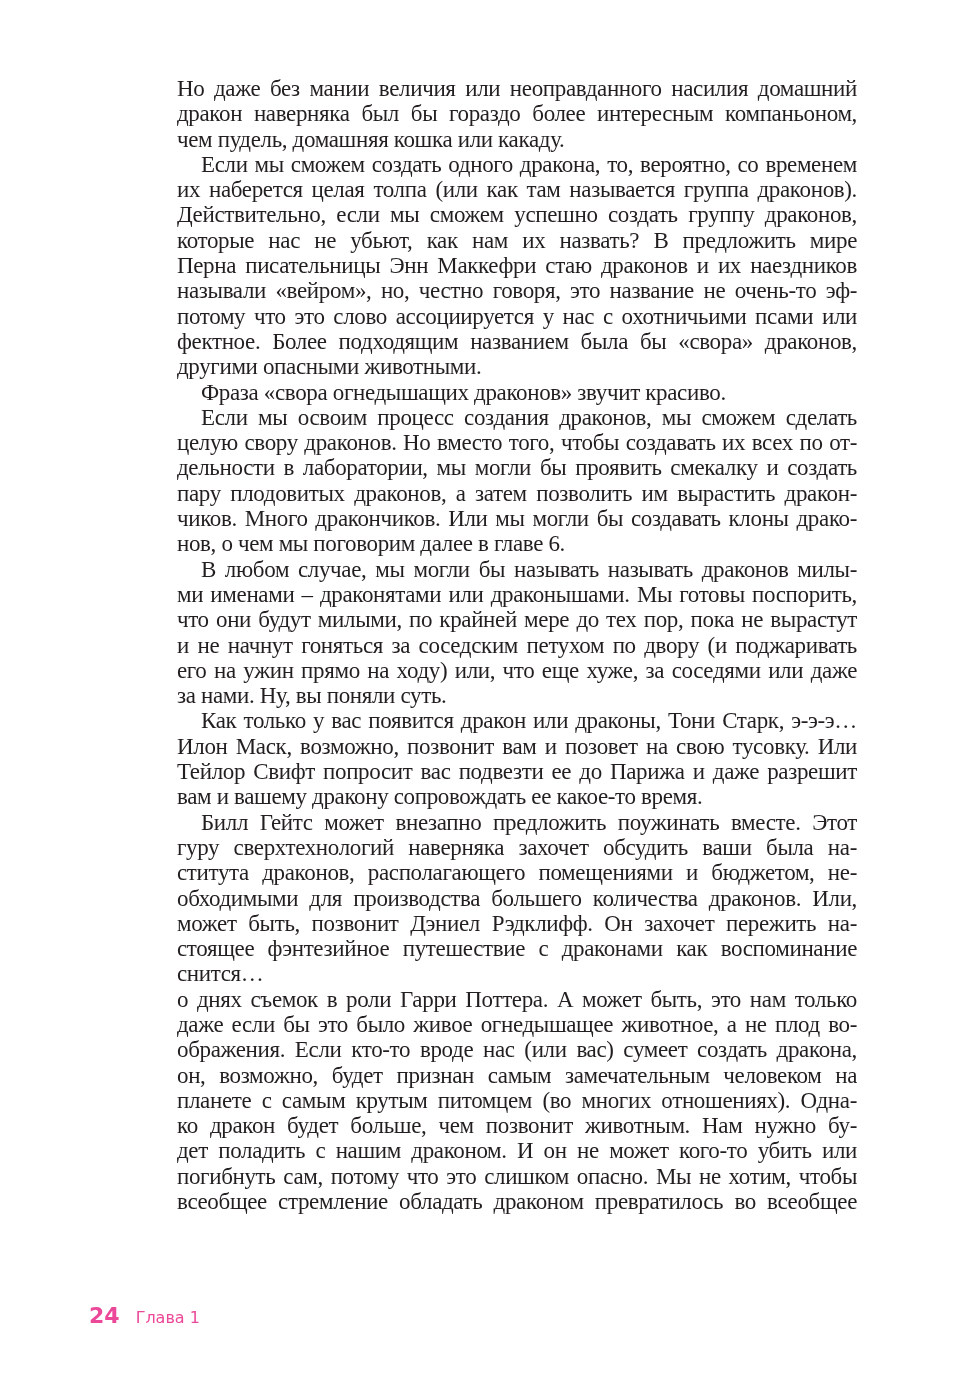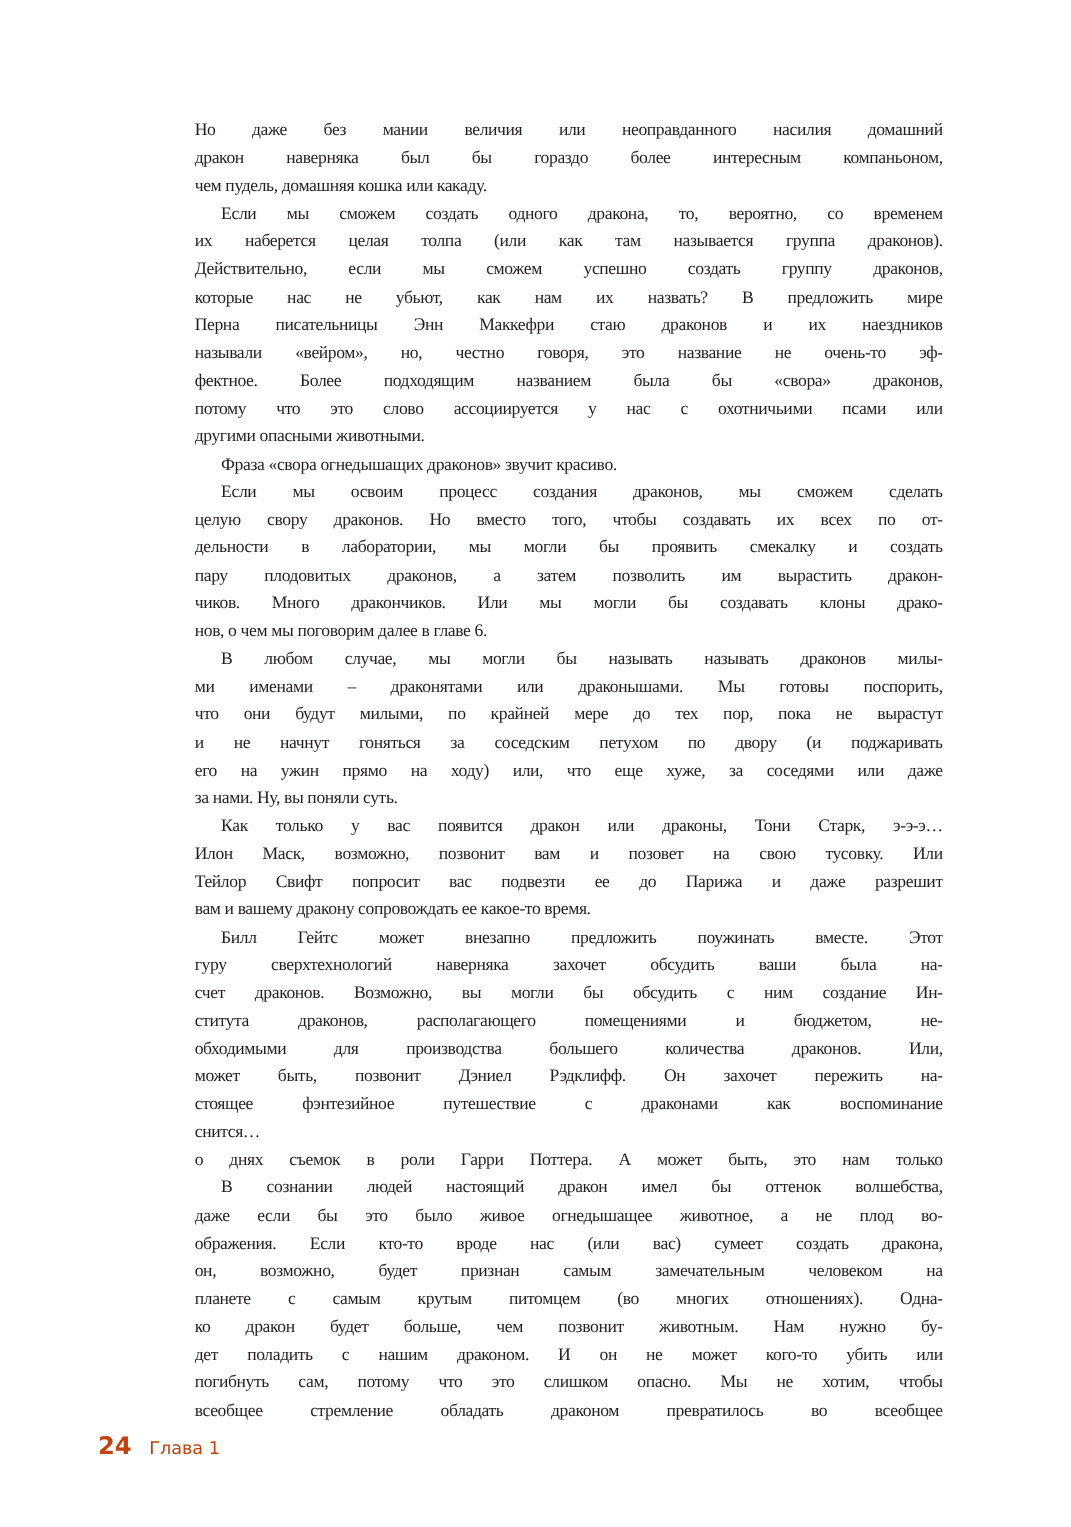--- a/index.html
+++ b/index.html
@@ -1,31 +1,31 @@
 <!DOCTYPE html>
 <html><head>
 <meta charset="utf-8">
 <style>
   html, body { margin: 0; padding: 0; background: #ffffff; }
   body { width: 974px; height: 1388px; position: relative; overflow: hidden; }
   .page { position: absolute; left: 0; top: 0; width: 974px; height: 1388px; background: #fff; }
   .text-block {
-    position: absolute; left: 177px; top: 106px; width: 680px;
+    position: absolute; left: 177px; top: 76px; width: 680px;
     font-family: "Liberation Serif", "DejaVu Serif", serif;
-    font-size: 16px; color: #231f20; letter-spacing: -0.35px;
+    font-size: 23px; color: #231f20; letter-spacing: -0.35px;
   }
   .line {
     height: 25.3px; line-height: 25.3px; white-space: nowrap;
     text-align: justify; text-align-last: justify; overflow: hidden;
   }
   .line.last { text-align-last: left; }
   .line.indent { padding-left: 24px; }
   .footer {
     position: absolute; left: 89px; top: 1303px;
-    font-family: "DejaVu Sans", "Liberation Sans", sans-serif; color: #c2410c;
+    font-family: "DejaVu Sans", "Liberation Sans", sans-serif; color: #ec4899;
     display: flex; align-items: baseline;
   }
   .page-num { font-weight: bold; font-size: 22px; margin-right: 16px; }
   .chapter { font-size: 16px; }
 </style>
 </head>
 <body>
 
 <div class="page">
   <div class="text-block" id="text-block">
@@ -34,22 +34,22 @@
         <div class="line">дракон наверняка был бы гораздо более интересным компаньоном,</div>
         <div class="line last">чем пудель, домашняя кошка или какаду.</div>
       </div>
       <div>
         <div class="line indent">Если мы сможем создать одного дракона, то, вероятно, со временем</div>
         <div class="line">их наберется целая толпа (или как там называется группа драконов).</div>
         <div class="line">Действительно, если мы сможем успешно создать группу драконов,</div>
         <div class="line">которые нас не убьют, как нам их назвать? В предложить мире</div>
         <div class="line">Перна писательницы Энн Маккефри стаю драконов и их наездников</div>
         <div class="line">называли «вейром», но, честно говоря, это название не очень-то эф-</div>
+        <div class="line">потому что это слово ассоциируется у нас с охотничьими псами или</div>
         <div class="line">фектное. Более подходящим названием была бы «свора» драконов,</div>
-        <div class="line">потому что это слово ассоциируется у нас с охотничьими псами или</div>
         <div class="line last">другими опасными животными.</div>
       </div>
       <div>
         <div class="line indent last">Фраза «свора огнедышащих драконов» звучит красиво.</div>
       </div>
       <div>
         <div class="line indent">Если мы освоим процесс создания драконов, мы сможем сделать</div>
         <div class="line">целую свору драконов. Но вместо того, чтобы создавать их всех по от-</div>
         <div class="line">дельности в лаборатории, мы могли бы проявить смекалку и создать</div>
         <div class="line">пару плодовитых драконов, а затем позволить им вырастить дракон-</div>
@@ -66,30 +66,28 @@
       </div>
       <div>
         <div class="line indent">Как только у вас появится дракон или драконы, Тони Старк, э-э-э…</div>
         <div class="line">Илон Маск, возможно, позвонит вам и позовет на свою тусовку. Или</div>
         <div class="line">Тейлор Свифт попросит вас подвезти ее до Парижа и даже разрешит</div>
         <div class="line last">вам и вашему дракону сопровождать ее какое-то время.</div>
       </div>
       <div>
         <div class="line indent">Билл Гейтс может внезапно предложить поужинать вместе. Этот</div>
         <div class="line">гуру сверхтехнологий наверняка захочет обсудить ваши была на-</div>
-        <div class="line">счет драконов. Возможно, вы могли бы обсудить с ним создание Ин-</div>
         <div class="line">ститута драконов, располагающего помещениями и бюджетом, не-</div>
         <div class="line">обходимыми для производства большего количества драконов. Или,</div>
         <div class="line">может быть, позвонит Дэниел Рэдклифф. Он захочет пережить на-</div>
         <div class="line">стоящее фэнтезийное путешествие с драконами как воспоминание</div>
         <div class="line last">снится…</div>
         <div class="line">о днях съемок в роли Гарри Поттера. А может быть, это нам только</div>
       </div>
       <div>
-        <div class="line indent">В сознании людей настоящий дракон имел бы оттенок волшебства,</div>
         <div class="line">даже если бы это было живое огнедышащее животное, а не плод во-</div>
         <div class="line">ображения. Если кто-то вроде нас (или вас) сумеет создать дракона,</div>
         <div class="line">он, возможно, будет признан самым замечательным человеком на</div>
         <div class="line">планете с самым крутым питомцем (во многих отношениях). Одна-</div>
         <div class="line">ко дракон будет больше, чем позвонит животным. Нам нужно бу-</div>
         <div class="line">дет поладить с нашим драконом. И он не может кого-то убить или</div>
         <div class="line">погибнуть сам, потому что это слишком опасно. Мы не хотим, чтобы</div>
         <div class="line">всеобщее стремление обладать драконом превратилось во всеобщее</div>
       </div>
     </div>

